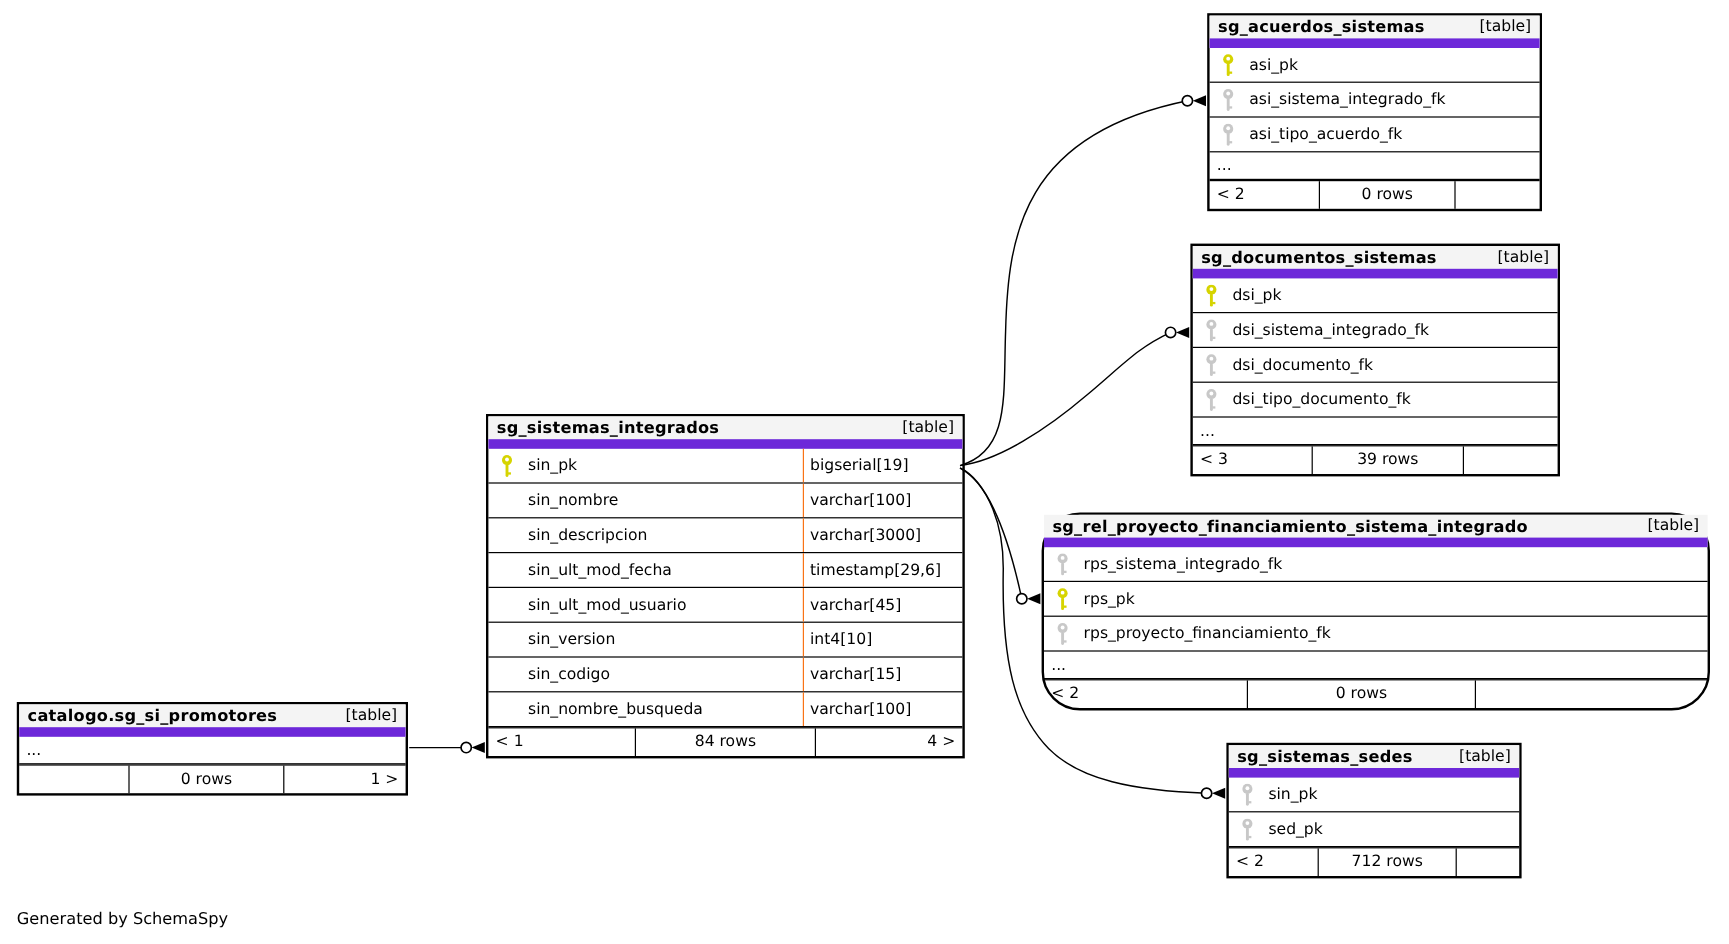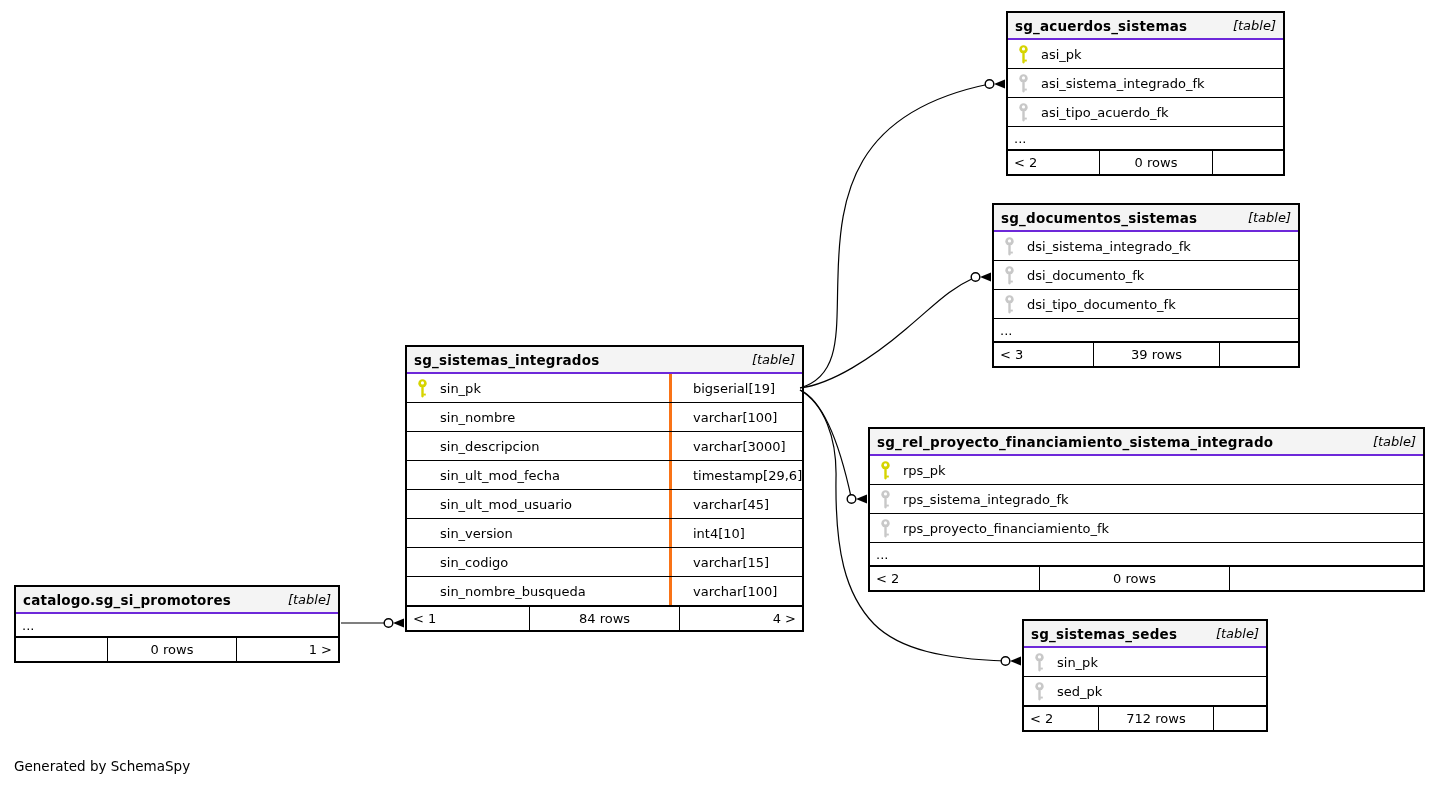--- a/index.html
+++ b/index.html
@@ -5,40 +5,40 @@
   html,body{margin:0;padding:0;background:#fff;}
   #canvas{
     position:relative;width:1441px;height:787px;background:#ffffff;
     font-family:"DejaVu Sans","Liberation Sans",sans-serif;
     font-size:13px;color:#000;overflow:hidden;
   }
   .tbl{
     position:absolute;background:#fff;border:2px solid #000;box-sizing:border-box;
   }
   .hdr{
-    height:27px;background:var(--hbg,#f4f4f4);border-bottom:2px solid #6d28d9;
+    height:27px;background:var(--hbg,#f4f4f4);border-bottom:8px solid #6d28d9;
     display:flex;align-items:center;justify-content:space-between;
     padding:0 7px;box-sizing:border-box;
   }
   .hdr .t{font-weight:bold;font-size:13.5px;letter-spacing:.2px;}
-  .hdr .tag{font-size:13px;font-style:italic;}
+  .hdr .tag{font-size:13px;}
   .row{
     height:29px;border-bottom:1px solid #000;display:flex;align-items:center;
     position:relative;box-sizing:border-box;
   }
   .row:last-of-type{border-bottom:none;}
   .key{width:11px;height:19px;margin-left:10px;flex:0 0 11px;}
   .key svg{display:block;width:11px;height:19px;}
   .key.pk{color:var(--pk,#d6d400);}
   .key.fk{color:var(--fk,#c8c8c8);}
   .key.none{visibility:hidden;}
   .nm{margin-left:12px;white-space:nowrap;text-align:center;}
   .type{
-    position:absolute;left:262px;right:0;top:0;bottom:0;border-left:3px solid #f97316;
-    display:flex;align-items:center;padding-left:21px;white-space:nowrap;
+    position:absolute;left:262px;right:0;top:0;bottom:0;border-left:1px solid #f97316;
+    display:flex;align-items:center;padding-left:5px;white-space:nowrap;
   }
   .ell{
     height:23px;border-bottom:1px solid #000;display:flex;align-items:center;
     padding:0 6px;box-sizing:border-box;
   }
   .ftr{height:24px;display:flex;border-top:1px solid #000;box-sizing:border-box;}
   .ftr .c{
     border-right:1px solid #000;display:flex;align-items:center;
     padding:0 6px;box-sizing:border-box;white-space:nowrap;
   }
@@ -124,20 +124,31 @@
       <div class="c rgt" style="flex:1"></div>
     </div>
   </div>
 
   <div class="tbl" style="left:992px;top:203px;width:308px;">
     <div class="hdr">
       <span class="t">sg_documentos_sistemas</span>
       <span class="tag">[table]</span>
     </div>
     <div class="row">
+      <span class="key pk">
+  <svg viewBox="0 0 11 19" xmlns="http://www.w3.org/2000/svg">
+    <circle cx="5.5" cy="4.4" r="4.2" fill="currentColor"></circle>
+    <circle cx="5.5" cy="3.9" r="1.6" fill="#ffffff"></circle>
+    <rect x="4.3" y="7.8" width="2.4" height="10.6" rx="1.1" fill="currentColor"></rect>
+    <rect x="6.2" y="14.6" width="2.6" height="1.9" fill="currentColor"></rect>
+  </svg>
+</span>
+      <span class="nm">dsi_pk</span>
+    </div>
+    <div class="row">
       <span class="key fk">
   <svg viewBox="0 0 11 19" xmlns="http://www.w3.org/2000/svg">
     <circle cx="5.5" cy="4.4" r="4.2" fill="currentColor"></circle>
     <circle cx="5.5" cy="3.9" r="1.6" fill="#ffffff"></circle>
     <rect x="4.3" y="7.8" width="2.4" height="10.6" rx="1.1" fill="currentColor"></rect>
     <rect x="6.2" y="14.6" width="2.6" height="1.9" fill="currentColor"></rect>
   </svg>
 </span>
       <span class="nm">dsi_sistema_integrado_fk</span>
     </div>
@@ -285,46 +296,46 @@
       <span class="tag">[table]</span>
     </div>
     <div class="ell">...</div>
     <div class="ftr">
       <div class="c" style="width:92px"></div>
       <div class="c mid" style="width:129px">0 rows</div>
       <div class="c rgt" style="flex:1">1 &gt;</div>
     </div>
   </div>
 
-  <div class="tbl" style="left:868px;top:427px;width:557px;">
+  <div class="tbl" style="left:868px;top:427px;width:557px;border-radius:32px;">
     <div class="hdr">
       <span class="t">sg_rel_proyecto_financiamiento_sistema_integrado</span>
       <span class="tag">[table]</span>
     </div>
     <div class="row">
+      <span class="key fk">
+  <svg viewBox="0 0 11 19" xmlns="http://www.w3.org/2000/svg">
+    <circle cx="5.5" cy="4.4" r="4.2" fill="currentColor"></circle>
+    <circle cx="5.5" cy="3.9" r="1.6" fill="#ffffff"></circle>
+    <rect x="4.3" y="7.8" width="2.4" height="10.6" rx="1.1" fill="currentColor"></rect>
+    <rect x="6.2" y="14.6" width="2.6" height="1.9" fill="currentColor"></rect>
+  </svg>
+</span>
+      <span class="nm">rps_sistema_integrado_fk</span>
+    </div>
+    <div class="row">
       <span class="key pk">
   <svg viewBox="0 0 11 19" xmlns="http://www.w3.org/2000/svg">
     <circle cx="5.5" cy="4.4" r="4.2" fill="currentColor"></circle>
     <circle cx="5.5" cy="3.9" r="1.6" fill="#ffffff"></circle>
     <rect x="4.3" y="7.8" width="2.4" height="10.6" rx="1.1" fill="currentColor"></rect>
     <rect x="6.2" y="14.6" width="2.6" height="1.9" fill="currentColor"></rect>
   </svg>
 </span>
       <span class="nm">rps_pk</span>
-    </div>
-    <div class="row">
-      <span class="key fk">
-  <svg viewBox="0 0 11 19" xmlns="http://www.w3.org/2000/svg">
-    <circle cx="5.5" cy="4.4" r="4.2" fill="currentColor"></circle>
-    <circle cx="5.5" cy="3.9" r="1.6" fill="#ffffff"></circle>
-    <rect x="4.3" y="7.8" width="2.4" height="10.6" rx="1.1" fill="currentColor"></rect>
-    <rect x="6.2" y="14.6" width="2.6" height="1.9" fill="currentColor"></rect>
-  </svg>
-</span>
-      <span class="nm">rps_sistema_integrado_fk</span>
     </div>
     <div class="row">
       <span class="key fk">
   <svg viewBox="0 0 11 19" xmlns="http://www.w3.org/2000/svg">
     <circle cx="5.5" cy="4.4" r="4.2" fill="currentColor"></circle>
     <circle cx="5.5" cy="3.9" r="1.6" fill="#ffffff"></circle>
     <rect x="4.3" y="7.8" width="2.4" height="10.6" rx="1.1" fill="currentColor"></rect>
     <rect x="6.2" y="14.6" width="2.6" height="1.9" fill="currentColor"></rect>
   </svg>
 </span>

